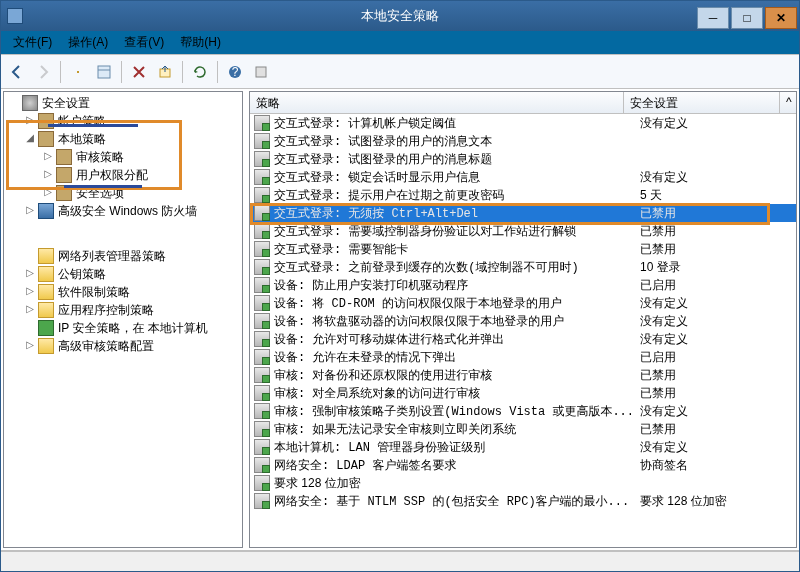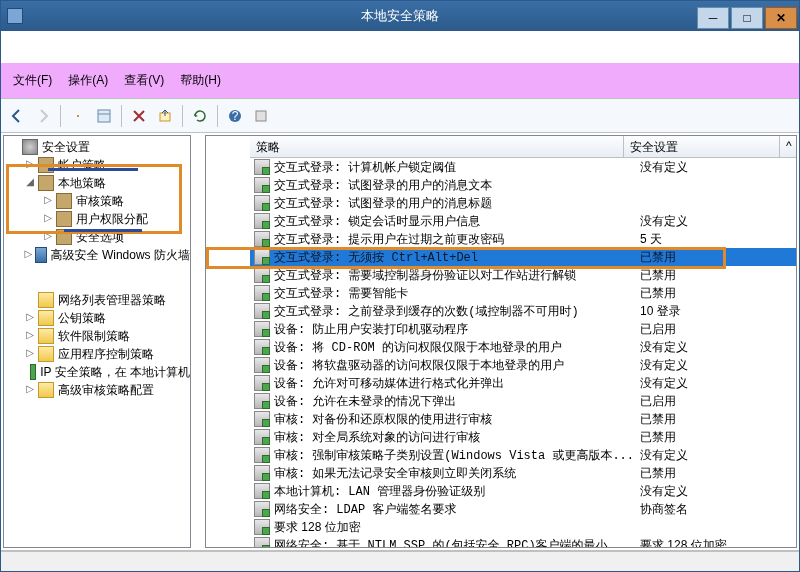--- a/index.html
+++ b/index.html
@@ -4,28 +4,28 @@
 <style>
 * { box-sizing: border-box; margin: 0; padding: 0; font-family: "Microsoft YaHei", "Segoe UI", Tahoma, sans-serif; font-size: 12px; }
 body { background: #d6e4f0; width: 800px; height: 572px; overflow: hidden; }
 .window { border: 1px solid #2b5a8a; background: #fff; height: 100%; display: flex; flex-direction: column; }
 .titlebar { background: linear-gradient(#3a6ea5, #2b5a8a); height: 30px; display: flex; align-items: center; color: #fff; position: relative; }
 .titlebar .title { position: absolute; left: 50%; transform: translateX(-50%); font-size: 13px; }
 .titlebar .icon-sm { width: 16px; height: 16px; margin: 0 6px; background: #7aa7d6; border: 1px solid #1f4c7a; }
 .winbtns { margin-left: auto; display: flex; }
 .winbtn { width: 32px; height: 22px; background: #c4d7ea; border: 1px solid #6a8cab; margin: 4px 2px 0 0; display: flex; align-items: center; justify-content: center; color: #000; font-weight: bold; cursor: pointer; }
 .winbtn.close { background: #d98f4a; border-color: #a55a1a; }
-.menubar { background: #f0abfc; border-bottom: 1px solid #c0c0c0; height: 36px; display: flex; align-items: center; padding: 0 4px; margin-top: 32px; }
+.menubar { background: #0369a1; border-bottom: 1px solid #c0c0c0; height: 24px; display: flex; align-items: center; padding: 0 4px; }
 .menubar span { padding: 2px 8px; cursor: pointer; }
 .toolbar { background: #f5f8fc; border-bottom: 1px solid #c0c0c0; height: 34px; display: flex; align-items: center; padding: 0 4px; gap: 2px; }
 .tbtn { width: 24px; height: 24px; display: flex; align-items: center; justify-content: center; border: 1px solid transparent; cursor: pointer; }
 .tsep { width: 1px; height: 22px; background: #c0c0c0; margin: 0 3px; }
 .content { flex: 1; display: flex; border-bottom: 1px solid #c0c0c0; min-height: 0; }
 .treepane { width: 248px; border: 1px solid #828790; margin: 2px; background: #fff; overflow-y: auto; overflow-x: hidden; padding: 2px 0; position: relative; }
-.listpane { flex: 1; border: 1px solid #828790; margin: 2px 2px 2px 12px; background: #fff; display: flex; flex-direction: column; min-height: 0; position: relative; padding-left: 44px; }
+.listpane { flex: 1; border: 1px solid #828790; margin: 2px 2px 2px 4px; background: #fff; display: flex; flex-direction: column; min-height: 0; position: relative; }
 .statusbar { height: 20px; background: #f0f0f0; border-top: 1px solid #c0c0c0; }
 .tree-item { display: flex; align-items: center; height: 18px; cursor: pointer; user-select: none; white-space: nowrap; }
 .tree-item .expander { width: 12px; height: 12px; margin: 0 2px; text-align: center; line-height: 10px; font-size: 10px; color: #666; }
 .tree-item .ticon { width: 16px; height: 16px; margin-right: 4px; }
 .folder-icon { background: linear-gradient(#ffe9a6, #f0c94c); border: 1px solid #c49a2e; }
 .shield-icon { background: linear-gradient(#7aa7d6, #3a6ea5); border: 1px solid #1f4c7a; }
 .gear-icon { background: radial-gradient(#d0d0d0, #888); border: 1px solid #666; }
 .book-icon { background: #c4a76a; border: 1px solid #8a6a3a; }
 .ip-icon { background: #4ca64c; border: 1px solid #2e6a2e; }
 .columns { height: 22px; background: linear-gradient(#fcfdfe, #e8eef5); border-bottom: 1px solid #c0c0c0; display: flex; }
@@ -33,21 +33,21 @@
 .col.name { flex: 1; }
 .col.setting { width: 156px; }
 .col.scroll { width: 16px; border-right: none; }
 .rows { flex: 1; overflow-y: auto; overflow-x: hidden; }
 .row { display: flex; align-items: center; height: 18px; cursor: pointer; }
 .row .ricon { width: 16px; height: 16px; margin: 0 4px; }
 .policy-icon { background: linear-gradient(#e8e8e8, #b8b8b8); border: 1px solid #888; position: relative; }
 .policy-icon::after { content: ""; position: absolute; right: -1px; bottom: -1px; width: 6px; height: 6px; background: #4ca64c; border: 1px solid #2e6a2e; }
 .row .rname { flex: 1; white-space: nowrap; overflow: hidden; text-overflow: ellipsis; padding-right: 6px; font-family: Liberation Mono, monospace; }
 .row .rset { width: 156px; white-space: nowrap; overflow: hidden; text-overflow: ellipsis; }
-.row.selected { background: #2078d7; color: #0f172a; }
+.row.selected { background: #2078d7; color: #e5e5e5; }
 .row.selected .policy-icon::after { background: #4ca64c; }
 .hl1 { position: absolute; border: 3px solid #2b4a9a; background: rgba(43,74,154,0.03); pointer-events: none; }
 .hl2 { position: absolute; border: 3px solid #e08a2a; pointer-events: none; }
 svg { width: 16px; height: 16px; }
 </style>
 </head>
 <body>
 
 <div class="window">
 

